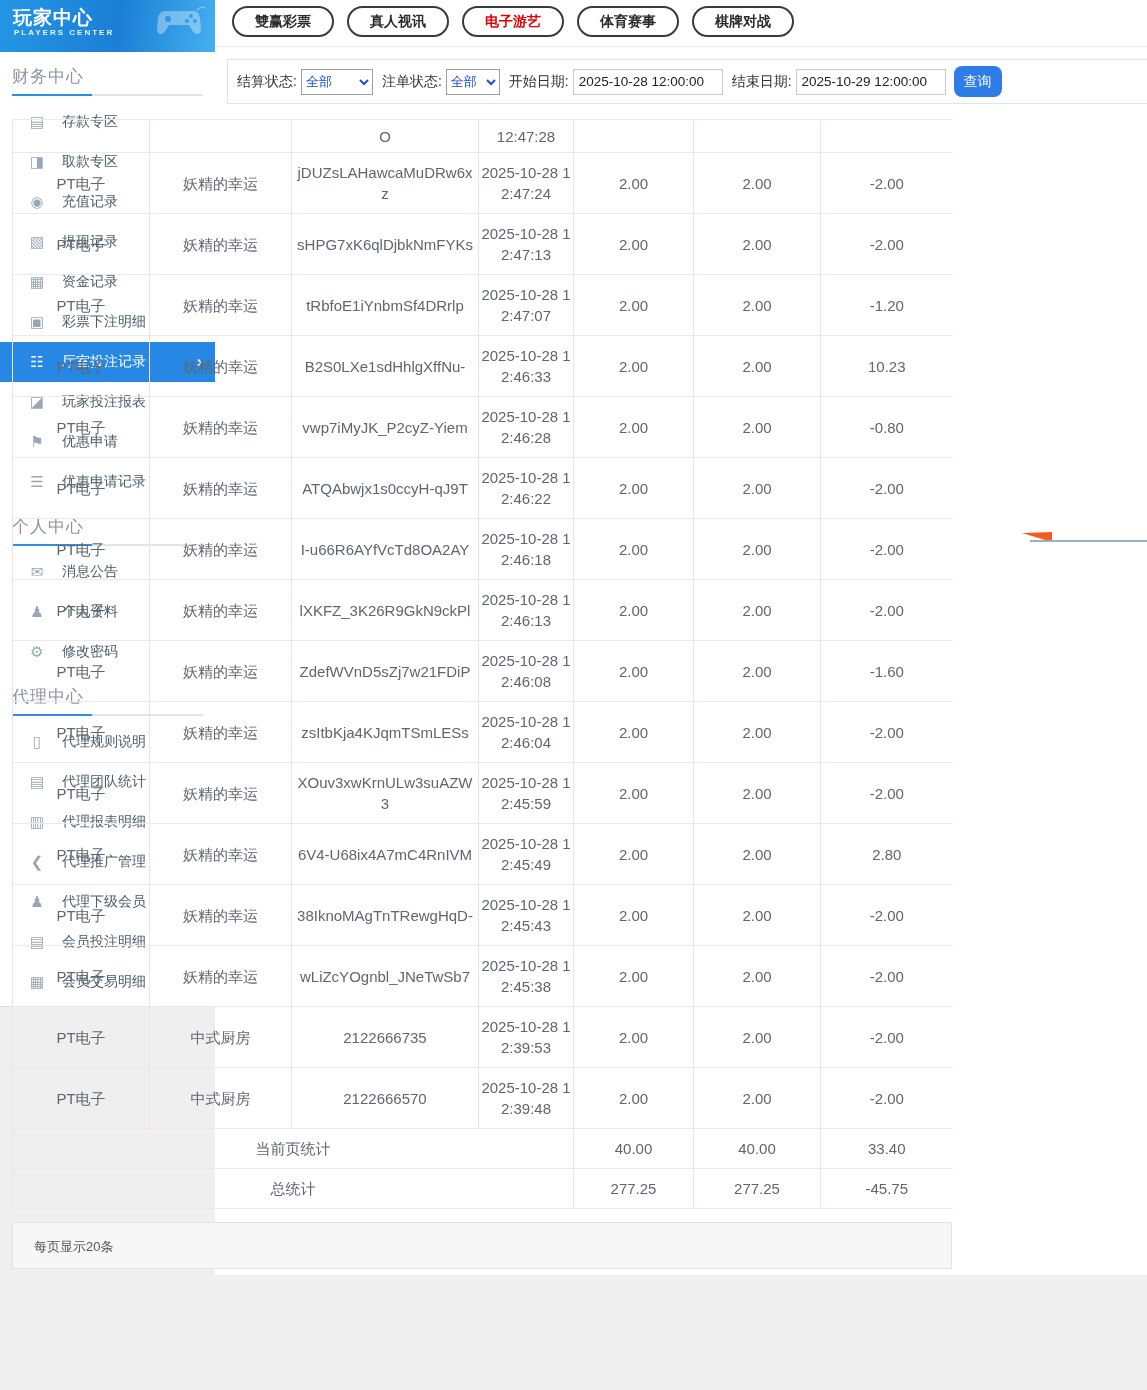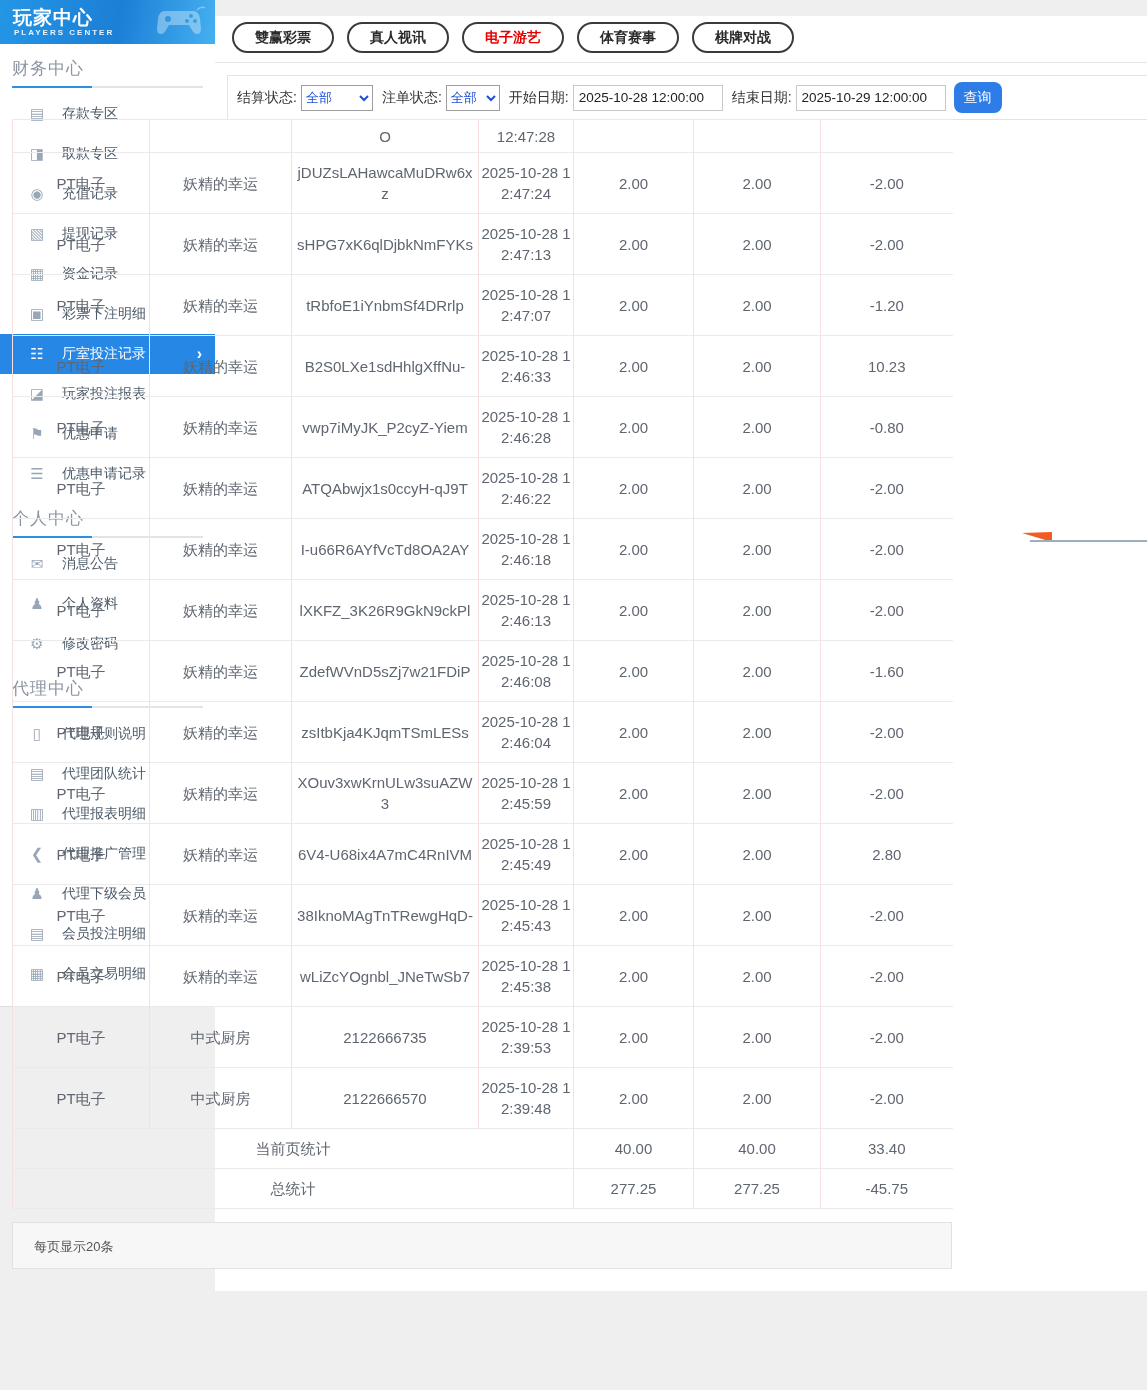--- a/index.html
+++ b/index.html
@@ -4,33 +4,33 @@
 <style>
   html,body{margin:0;padding:0;}
   body{
     width:1147px;height:1390px;position:relative;overflow:hidden;
     background:#efefef;
     font-family:"Liberation Sans","DejaVu Sans",sans-serif;
     -webkit-font-smoothing:antialiased;
   }
   
   .sidebar{position:absolute;left:0;top:0;width:215px;height:1006px;background:#fff;border-bottom:1px solid #ddd;}
-  .side-header{position:relative;height:44px;background:linear-gradient(100deg,#2496e5 0%,#1b7fd6 55%,#45b0f0 100%);overflow:hidden;}
+  .side-header{position:relative;height:52px;background:linear-gradient(100deg,#2496e5 0%,#1b7fd6 55%,#45b0f0 100%);overflow:hidden;}
   .side-header .logo-title{position:absolute;left:13px;top:5px;color:#fff;font-size:19px;font-weight:bold;letter-spacing:1px;}
   .side-header .logo-sub{position:absolute;left:14px;top:28px;color:rgba(255,255,255,.9);font-size:8px;letter-spacing:2px;font-weight:bold;}
   .side-header .pad-icon{position:absolute;right:8px;top:3px;opacity:.35;}
   .sec-title{margin:13px 12px 6px;font-size:17px;color:#8b93a0;letter-spacing:1px;}
   .sec-line{margin:0 12px 6px;height:2px;background:linear-gradient(to right,#2d8fe2 0,#2d8fe2 80px,#e4e4e4 80px,#e4e4e4 100%);}
   .menu-item{position:relative;display:flex;align-items:center;height:40px;font-size:14px;color:#4c5a68;cursor:pointer;}
   .menu-item .mi-icon{width:18px;margin-left:28px;margin-right:16px;text-align:center;font-size:15px;color:#98a6b5;}
   .menu-item.active{background:#2787e5;color:#fff;}
   .menu-item.active .mi-icon{color:#fff;}
   .menu-item .chev{position:absolute;right:13px;color:#fff;font-size:16px;font-weight:bold;}
   
-  .main{position:absolute;left:215px;top:16px;width:932px;height:1275px;background:#fff;}
+  .main{position:absolute;left:215px;top:0;width:932px;height:1275px;background:#fff;}
   .tabs{display:flex;gap:13px;padding:6px 0 0 17px;}
   .tab{height:27px;padding:0 21px;border:2px solid #3a3a3a;border-radius:16px;background:#fff;
        display:flex;align-items:center;font-size:14px;color:#2b2b2b;font-weight:bold;cursor:pointer;white-space:nowrap;}
   .tab.active{color:#e60000;}
   .tabs-divider{margin-top:9px;border-bottom:1px solid #e8e8e8;}
   .filterbar{margin:12px 0 0 12px;width:940px;height:45px;border:1px solid #e3e3e3;
        display:flex;align-items:center;font-size:14px;color:#333;box-sizing:border-box;}
   .filterbar .flabel{margin-left:9px;margin-right:4px;white-space:nowrap;}
   .filterbar select{height:26px;font-size:13px;color:#1d4ed8;border:1px solid #9e9e9e;background:#fff;}
   .sel-settle{width:72px;}

